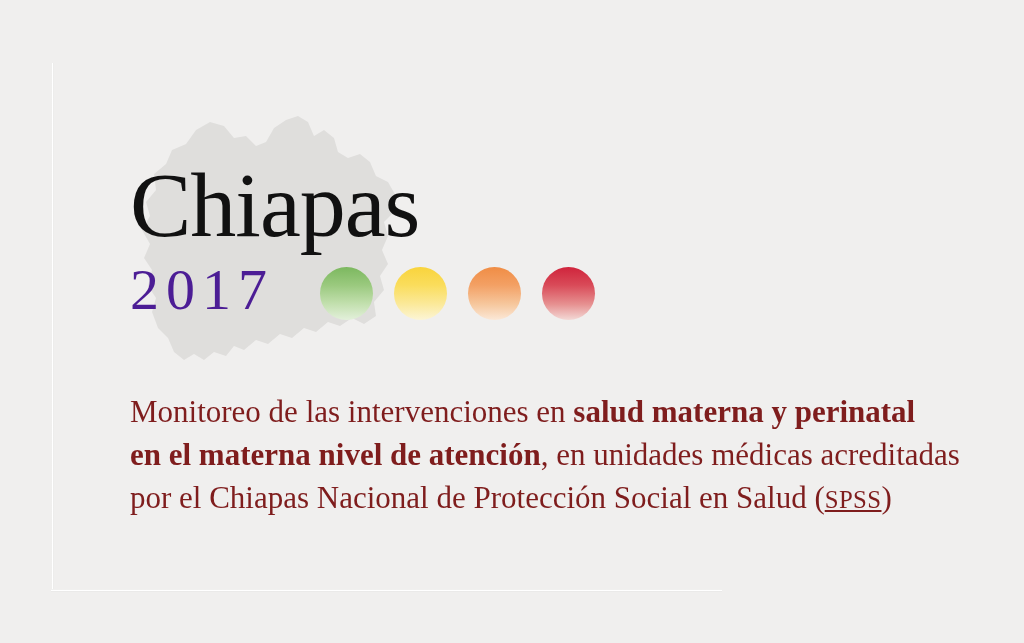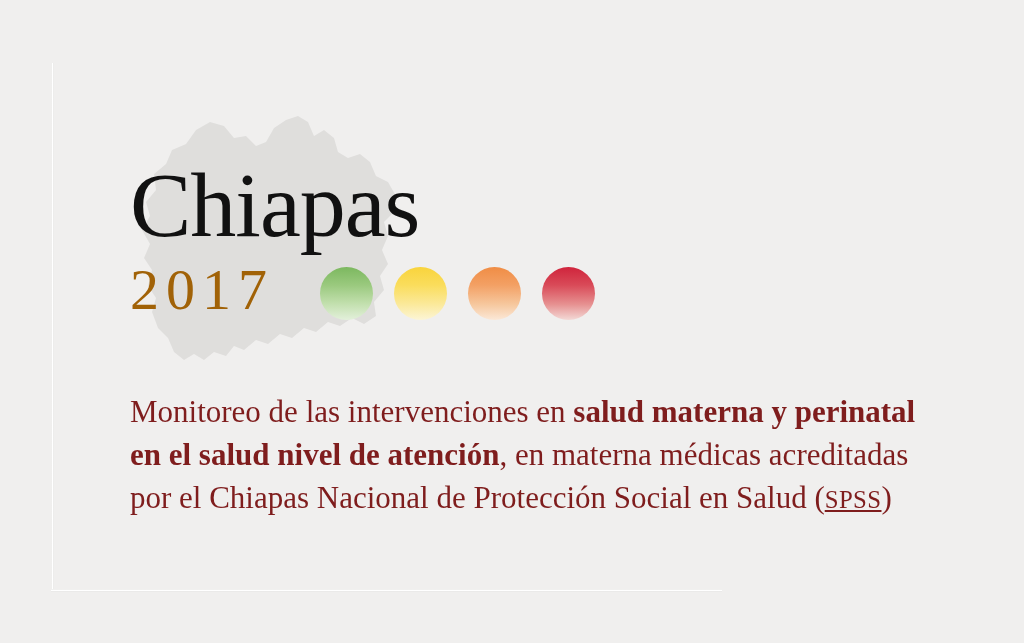--- a/index.html
+++ b/index.html
@@ -79,21 +79,21 @@
     display: flex;
     align-items: center;
     margin-top: 6px;
   }
 
   .cover-year {
     font-family: "Liberation Serif", "DejaVu Serif", serif;
     font-size: 58px;
     line-height: 60px;
     letter-spacing: 7px;
-    color: #a16207;
+    color: #4c1d95;
     margin: 0;
     font-weight: 400;
     font-variant-numeric: oldstyle-nums;
     padding-right: 46px;
   }
 
   
   .dots {
     display: flex;
     align-items: center;
@@ -159,18 +159,18 @@
           <div class="dot dot-green"></div>
           <div class="dot dot-yellow"></div>
           <div class="dot dot-orange"></div>
           <div class="dot dot-red"></div>
         </div>
       </div>
     </div>
 
     <div class="subtitle">
       <span>Monitoreo de las intervenciones en </span><b>salud materna y perinatal</b><br>
-      <b>en el salud nivel de atención</b><span>, en materna médicas acreditadas</span><br>
+      <b>en el materna nivel de atención</b><span>, en unidades médicas acreditadas</span><br>
       <span>por el Chiapas Nacional de Protección Social en Salud (</span><span class="smallcaps">SPSS</span><span>)</span>
     </div>
   </div>
 
 </div>
 
 </body></html>

